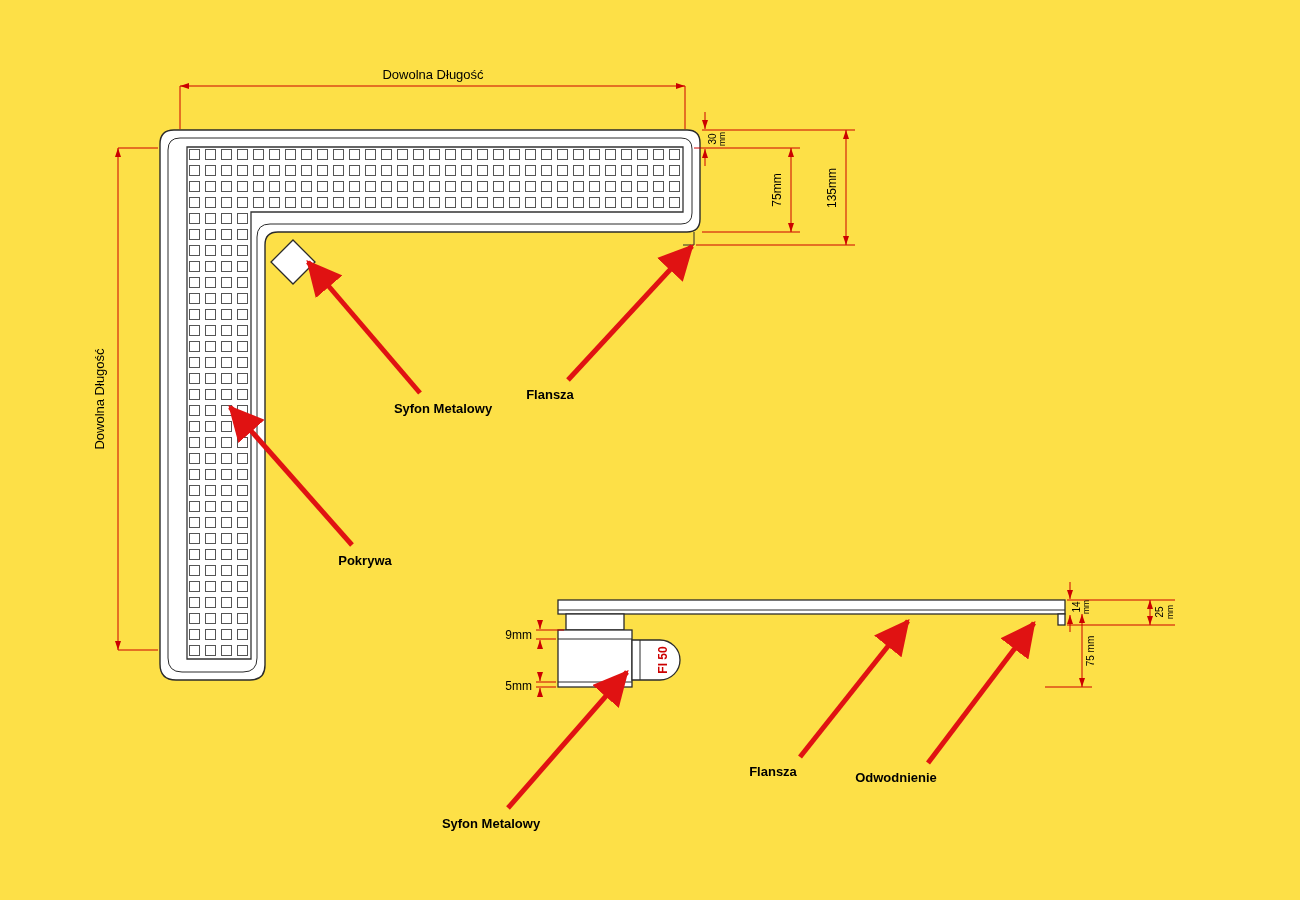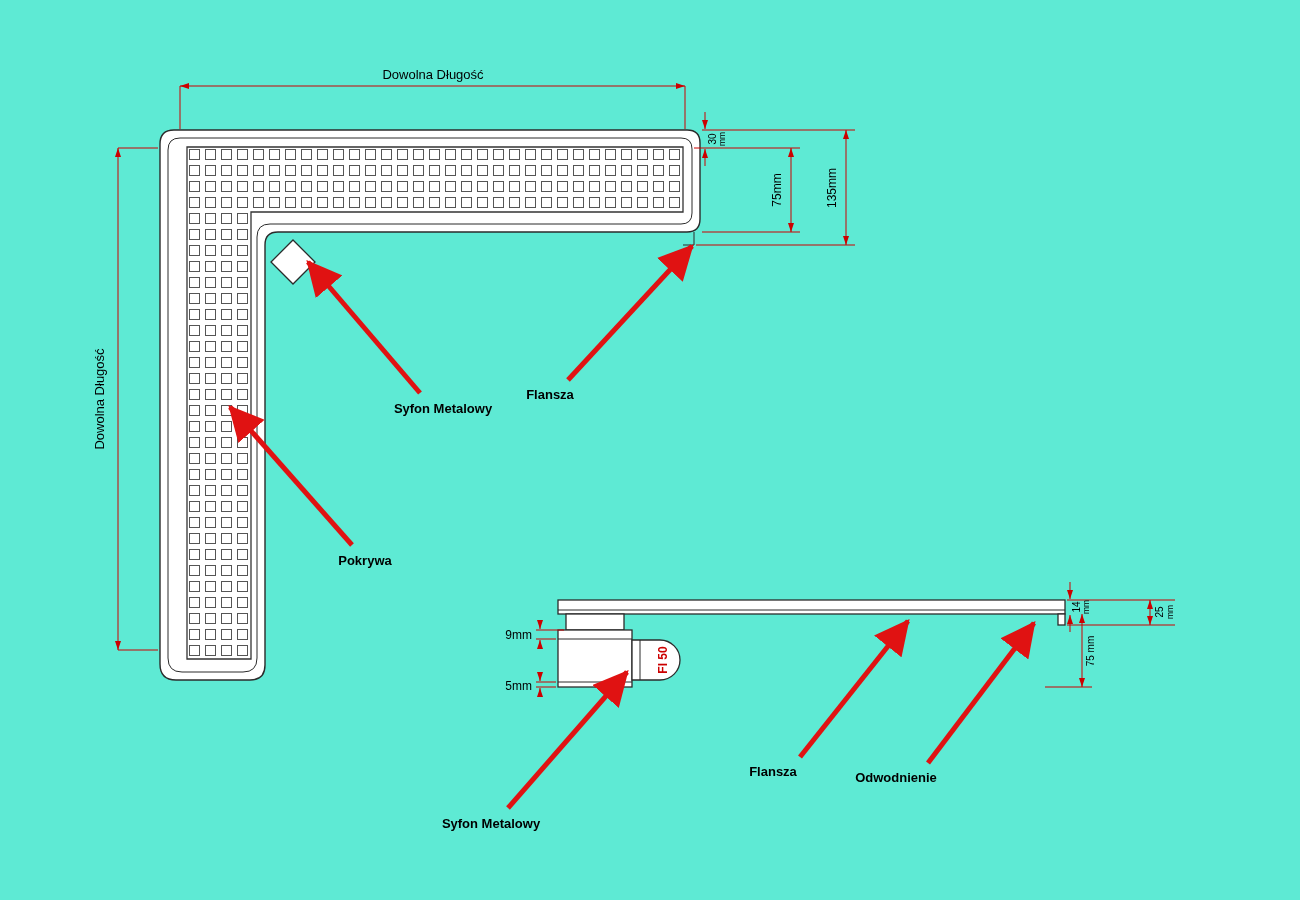--- a/index.html
+++ b/index.html
@@ -1,17 +1,17 @@
 <!DOCTYPE html>
 <html><head>
 <meta charset="utf-8">
 <style>
   html,body{margin:0;padding:0;background:#ffffff;}
   .canvas{
-    width:1300px;height:900px;background:#5eead4;position:relative;
+    width:1300px;height:900px;background:#fde047;position:relative;
     font-family:"Liberation Sans",sans-serif;overflow:hidden;
   }
   svg{display:block;}
   .outline{fill:#ffffff;stroke:#2b2b2b;stroke-width:1.4;}
   .outline-thin{fill:none;stroke:#2b2b2b;stroke-width:1;}
   .part{fill:#ffffff;stroke:#2b2b2b;stroke-width:1.3;}
   .dim{stroke:#cc0000;stroke-width:1;fill:none;}
   .big-arrow{stroke:#e01212;stroke-width:5;fill:none;stroke-linecap:butt;}
   .dim-text{font-size:12px;fill:#000;}
   .dim-text-md{font-size:13px;fill:#000;}

